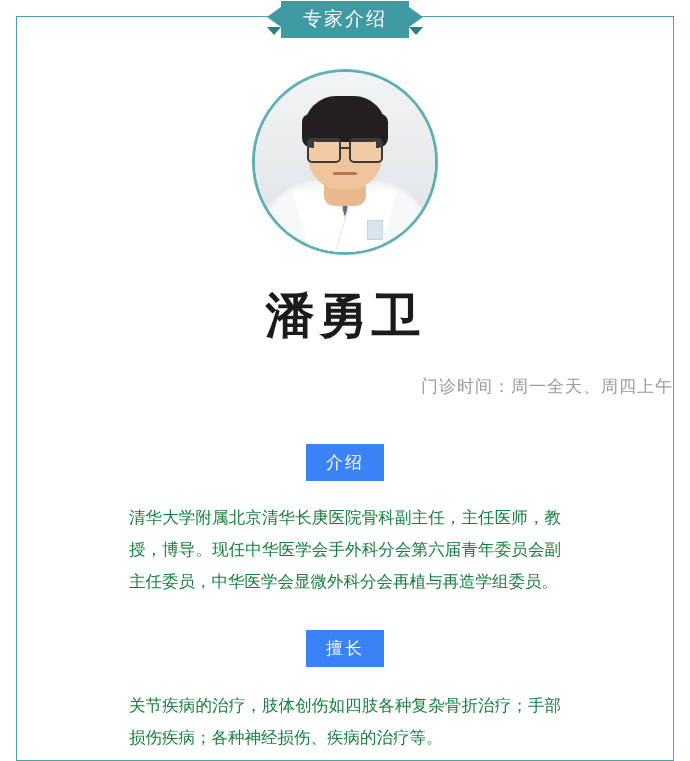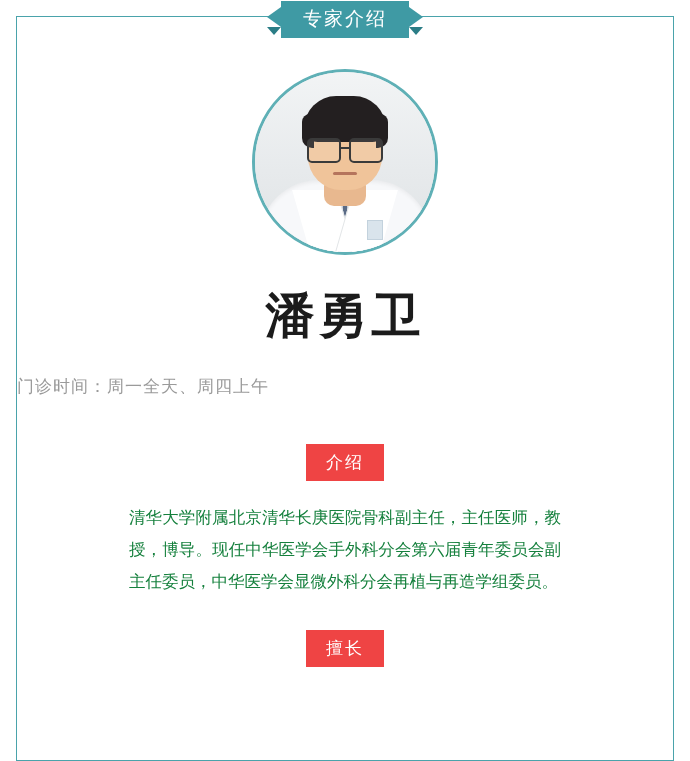--- a/index.html
+++ b/index.html
@@ -243,37 +243,37 @@
     margin-top: 28px;
     text-align: center;
     font-family: "Liberation Serif", serif;
     font-size: 49px;
     font-weight: bold;
     color: #1b1b1b;
     letter-spacing: 4px;
   }
   .clinic-time {
     margin-top: 26px;
-    text-align: left;
+    text-align: right;
     font-size: 17px;
     color: #9a9a9a;
     letter-spacing: 1px;
   }
 
   
   .section-label-wrap {
     display: flex;
     justify-content: center;
     margin-top: 46px;
   }
   .section-label-wrap.second {
     margin-top: 32px;
   }
   .section-label {
-    background: #ef4444;
+    background: #3b82f6;
     color: #ffffff;
     font-size: 17px;
     letter-spacing: 2px;
     padding: 7px 20px;
   }
 
   .body-text {
     margin: 20px 112px 0 112px;
     font-size: 16.5px;
     line-height: 1.95;
@@ -323,15 +323,16 @@
     <div class="clinic-time">门诊时间：周一全天、周四上午</div>
 
     <div class="section-label-wrap">
       <div class="section-label">介绍</div>
     </div>
     <div class="body-text">清华大学附属北京清华长庚医院骨科副主任，主任医师，教授，博导。现任中华医学会手外科分会第六届青年委员会副主任委员，中华医学会显微外科分会再植与再造学组委员。</div>
 
     <div class="section-label-wrap second">
       <div class="section-label">擅长</div>
     </div>
+    <div class="body-text second">关节疾病的治疗，肢体创伤如四肢各种复杂骨折治疗；手部损伤疾病；各种神经损伤、疾病的治疗等。</div>
 
   </div>
 </div>
 
 </body></html>

